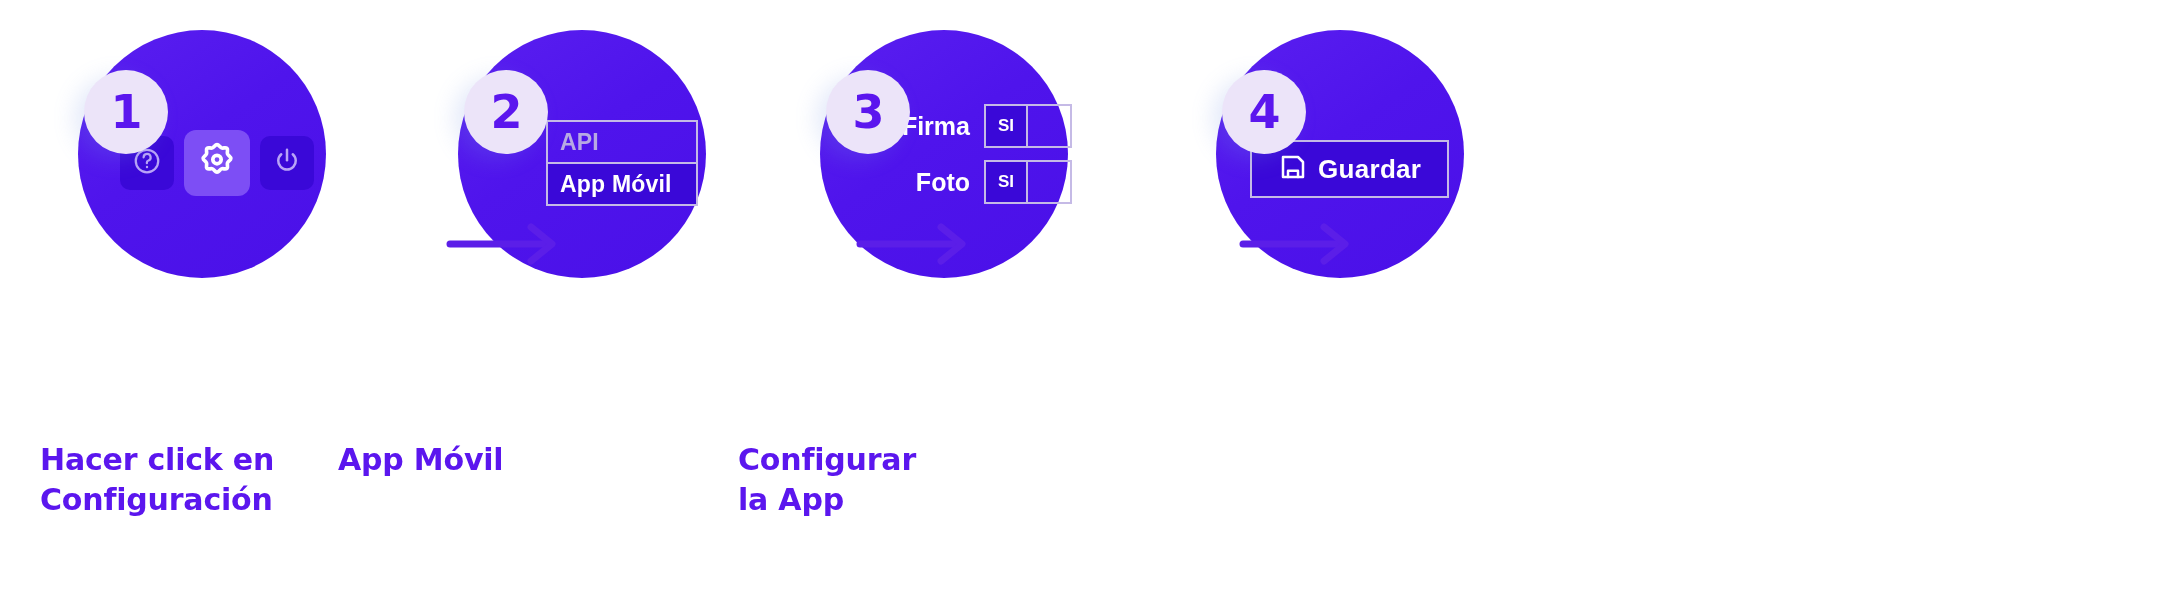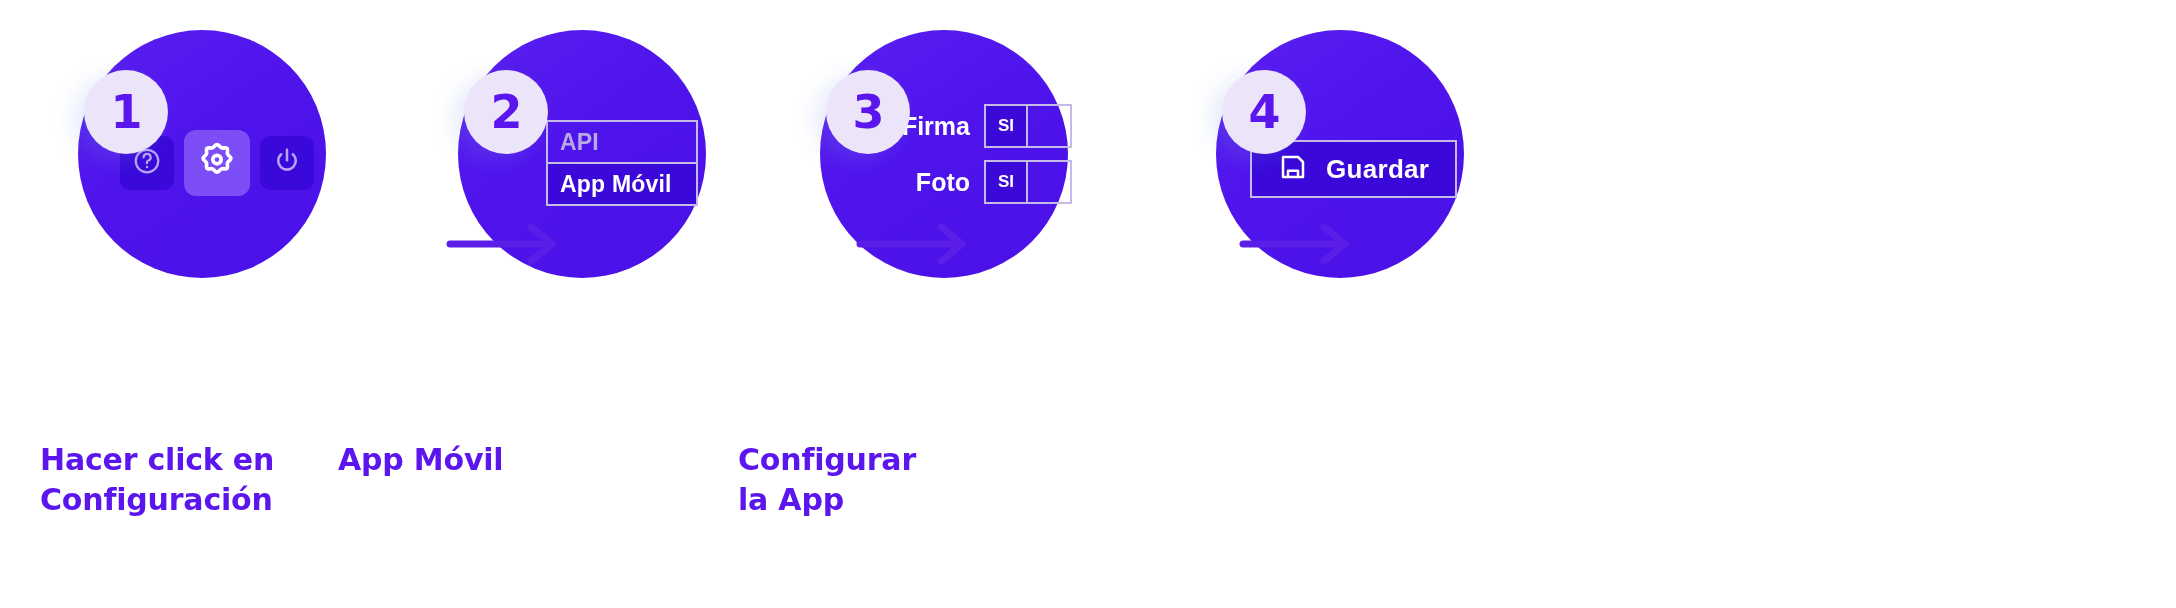--- a/index.html
+++ b/index.html
@@ -166,21 +166,21 @@
   }
   .opt-cell.on { background: #3a08d8; }
   .opt-cell.off { background: transparent; border-left-width: 0; }
 
   
   .save-wrap { top: 140px; left: 130px; }
   .save-button {
     box-sizing: border-box;
     display: flex;
     align-items: center;
-    gap: 18px;
+    gap: 10px;
     padding: 0 26px;
     height: 58px;
     background: #3a08d8;
     border: 2px solid #c5bae6;
   }
   .save-label {
     color: #ffffff;
     font-size: 26px;
     font-weight: 700;
     letter-spacing: 0.3px;

